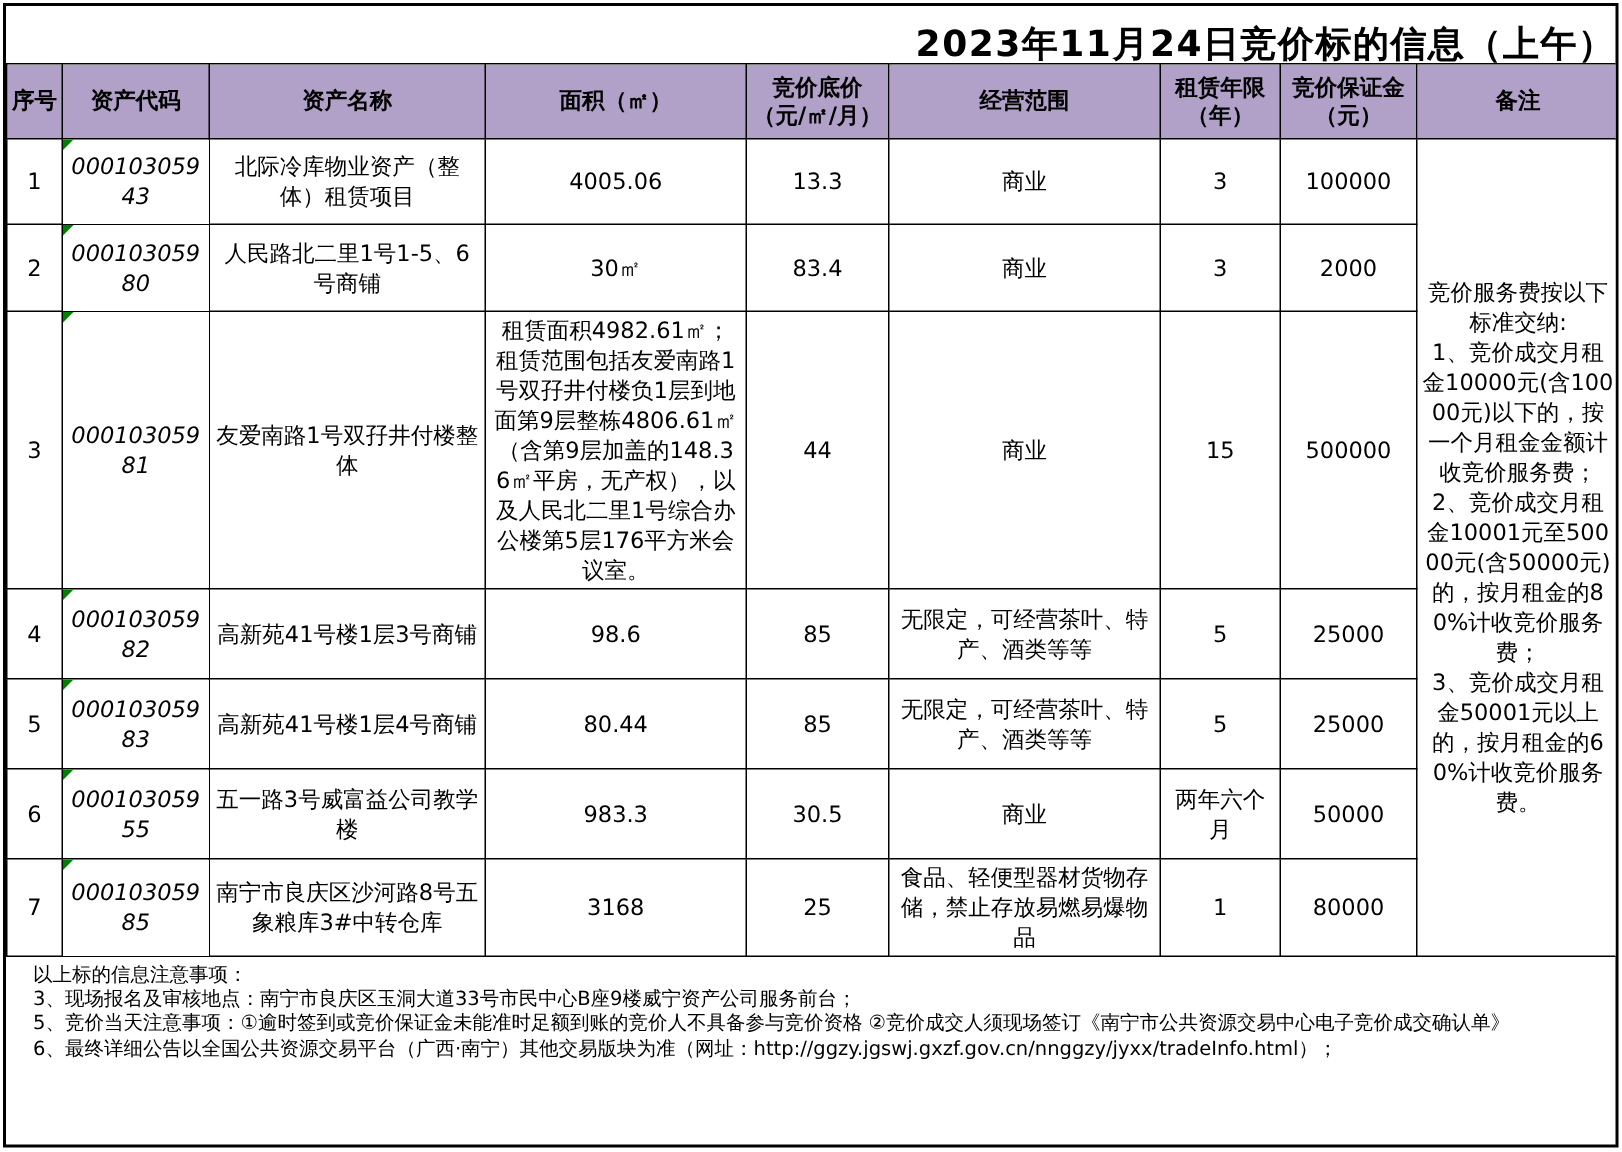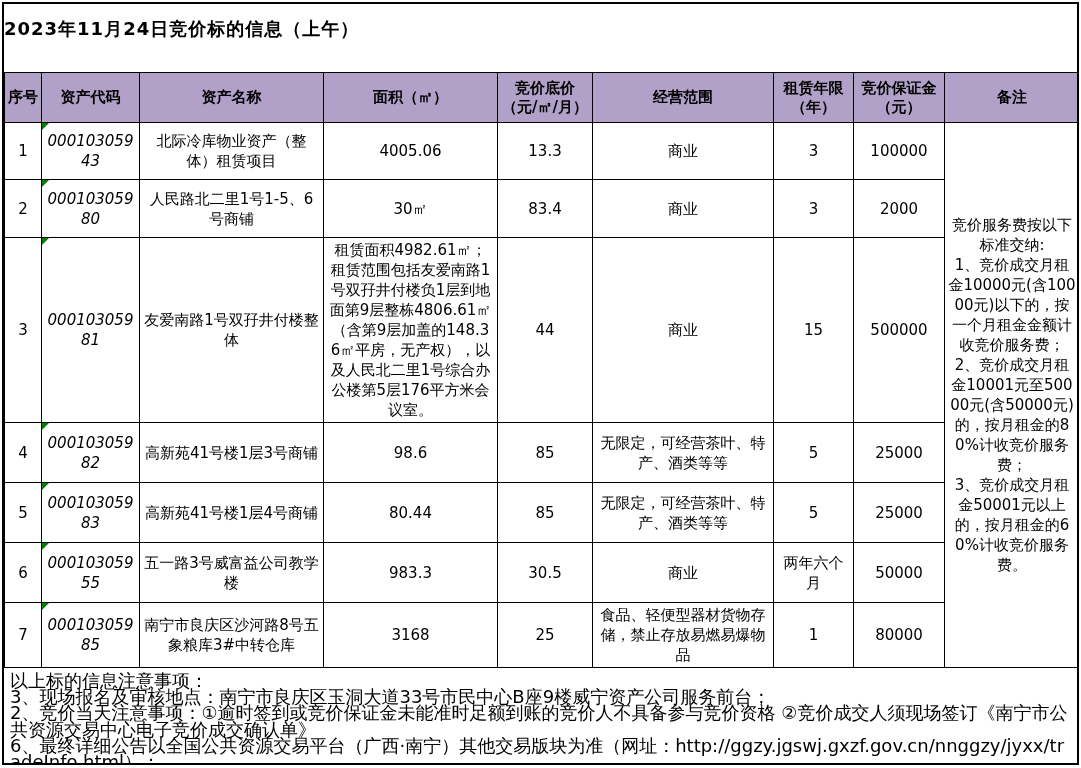--- a/index.html
+++ b/index.html
@@ -11,23 +11,23 @@
     position: relative;
   }
   .sheet {
     position: absolute; left: 2px; top: 2px;
     width: 1077px; height: 763px;
     border: 2px solid #000;
     background: #fff;
     overflow: hidden;
   }
   .title {
-    height: 68px; line-height: 50px;
-    text-align: left;
-    font-size: 18px; font-weight: bold;
+    height: 38px; line-height: 50px;
+    text-align: right;
+    font-size: 24px; font-weight: bold;
     letter-spacing: 1px;
   }
   table.bid {
     border-collapse: collapse;
     table-layout: fixed;
     width: 1073px;
   }
   table.bid th, table.bid td {
     border: 1px solid #000;
     text-align: center;
@@ -68,22 +68,22 @@
   td.remark {
     text-align: left;
     vertical-align: middle;
     font-size: 12px;
     line-height: 15px;
     white-space: pre-line;
     padding: 3px 4px;
     word-break: break-all;
   }
   .notes {
-    padding: 5px 6px 0 6px;
-    font-size: 18px;
+    padding: 5px 6px 0 18px;
+    font-size: 13px;
     line-height: 16.2px;
   }
   .notes .line { white-space: pre-wrap; word-break: break-all; }
   .seg-red { color: #ff0000; }
   .seg-black { color: #000000; }
 </style>
 </head>
 <body>
 
 <div class="sheet">
@@ -191,16 +191,16 @@
           <td class="cell-scope">食品、轻便型器材货物存储，禁止存放易燃易爆物品</td>
           <td class="cell-term">1</td>
           <td class="cell-deposit">80000</td>
         </tr>
       </tbody>
   </table>
 
   <div class="notes" id="notes">
       <div class="line"><span class="seg-black">以上标的信息注意事项：</span></div>
       <div class="line"><span class="seg-black">3、现场报名及审核地点：南宁市良庆区玉洞大道33号市民中心B座9楼威宁资产公司服务前台；</span></div>
-      <div class="line"><span class="seg-black">2、竞价当天注意事项：①逾时签到或竞价保证金未能准时足额到账的竞价人不具备参与竞价资格 ②竞价成交人须现场签订《南宁市公共资源交易中心电子竞价成交确认单》</span></div>
+      <div class="line"><span class="seg-black">5、竞价当天注意事项：①逾时签到或竞价保证金未能准时足额到账的竞价人不具备参与竞价资格 ②竞价成交人须现场签订《南宁市公共资源交易中心电子竞价成交确认单》</span></div>
       <div class="line"><span class="seg-black">6、最终详细公告以全国公共资源交易平台（广西·南宁）其他交易版块为准（网址：http://ggzy.jgswj.gxzf.gov.cn/nnggzy/jyxx/tradeInfo.html）；</span></div>
     </div>
 </div>
 
 </body></html>

